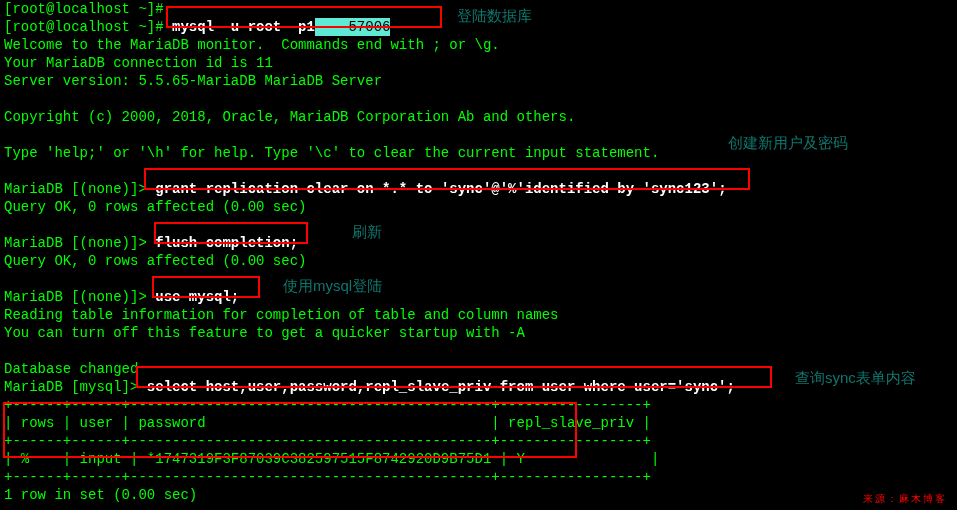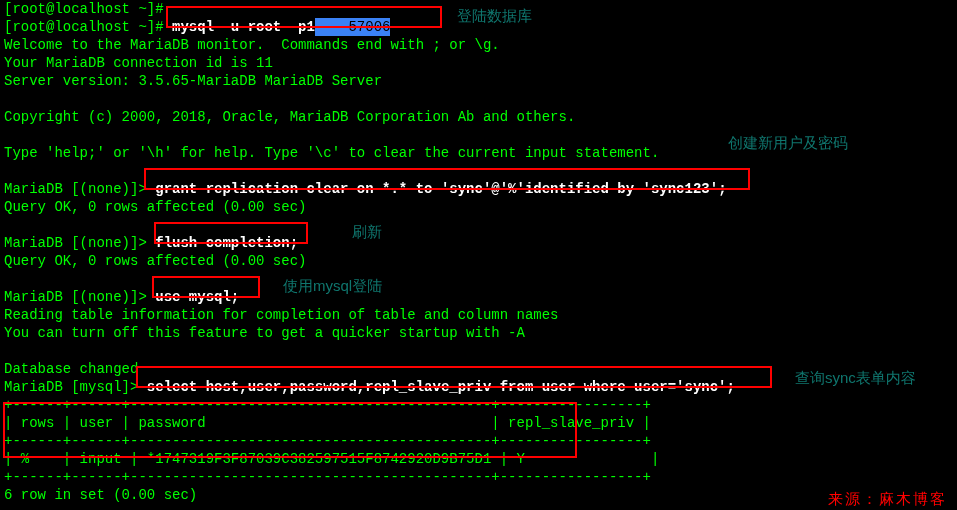--- a/index.html
+++ b/index.html
@@ -21,54 +21,54 @@
     }
     .line {
       white-space: pre;
       color: #00ff00;
     }
     .white {
       color: #ffffff;
       font-weight: bold;
     }
     .blacked {
-      background: #3b82f6;
+      background: #5eead4;
       color: #000;
       display: inline-block;
     }
     .red-box {
       position: absolute;
       border: 2px solid #ff0000;
       pointer-events: none;
     }
     .annotation {
       position: absolute;
       color: #0f766e;
       font-size: 15px;
       font-family: "Microsoft YaHei", sans-serif;
       pointer-events: none;
     }
     .watermark {
       position: absolute;
       right: 10px;
       bottom: 2px;
       color: #ff0000;
-      font-size: 15px;
+      font-size: 10px;
       font-family: "SimSun", serif;
       letter-spacing: 2px;
     }
   </style>
 </head>
 <body>
 
 <div class="line"><span>[root@localhost ~]# </span></div>
 <div class="line"><span>[root@localhost ~]# </span><span class="white">mysql -u root -p1</span><span class="blacked">    57006</span></div>
 <div class="line">Welcome to the MariaDB monitor.  Commands end with ; or \g.</div>
 <div class="line">Your MariaDB connection id is 11</div>
-<div class="line">Server version: 3.5.65-MariaDB MariaDB Server</div>
+<div class="line">Server version: 5.5.65-MariaDB MariaDB Server</div>
 <div class="line">&nbsp;</div>
 <div class="line">Copyright (c) 2000, 2018, Oracle, MariaDB Corporation Ab and others.</div>
 <div class="line">&nbsp;</div>
 <div class="line">Type 'help;' or '\h' for help. Type '\c' to clear the current input statement.</div>
 <div class="line">&nbsp;</div>
 <div class="line"><span>MariaDB [(none)]&gt; </span><span class="white">grant replication clear on *.* to 'sync'@'%'identified by 'sync123';</span></div>
 <div class="line">Query OK, 0 rows affected (0.00 sec)</div>
 <div class="line">&nbsp;</div>
 <div class="line"><span>MariaDB [(none)]&gt; </span><span class="white">flush completion;</span></div>
 <div class="line">Query OK, 0 rows affected (0.00 sec)</div>
@@ -77,21 +77,21 @@
 <div class="line">Reading table information for completion of table and column names</div>
 <div class="line">You can turn off this feature to get a quicker startup with -A</div>
 <div class="line">&nbsp;</div>
 <div class="line">Database changed</div>
 <div class="line"><span>MariaDB [mysql]&gt; </span><span class="white">select host,user,password,repl_slave_priv from user where user='sync';</span></div>
 <div class="line">+------+------+-------------------------------------------+-----------------+</div>
 <div class="line">| rows | user | password                                  | repl_slave_priv |</div>
 <div class="line">+------+------+-------------------------------------------+-----------------+</div>
 <div class="line">| %    | input | *1747319F3F87039C382597515F8742920D9B75D1 | Y               |</div>
 <div class="line">+------+------+-------------------------------------------+-----------------+</div>
-<div class="line">6 row in set (0.00 sec)</div>
+<div class="line">1 row in set (0.00 sec)</div>
 
 <div class="red-box" style="left:166px; top:6px; width:276px; height:22px;"></div>
 <div class="red-box" style="left:144px; top:168px; width:606px; height:22px;"></div>
 <div class="red-box" style="left:154px; top:222px; width:154px; height:22px;"></div>
 <div class="red-box" style="left:152px; top:276px; width:108px; height:22px;"></div>
 <div class="red-box" style="left:136px; top:366px; width:636px; height:22px;"></div>
 <div class="red-box" style="left:3px; top:402px; width:574px; height:56px;"></div>
 
 <div class="annotation" style="left:457px; top:7px;">登陆数据库</div>
 <div class="annotation" style="left:728px; top:134px;">创建新用户及密码</div>

